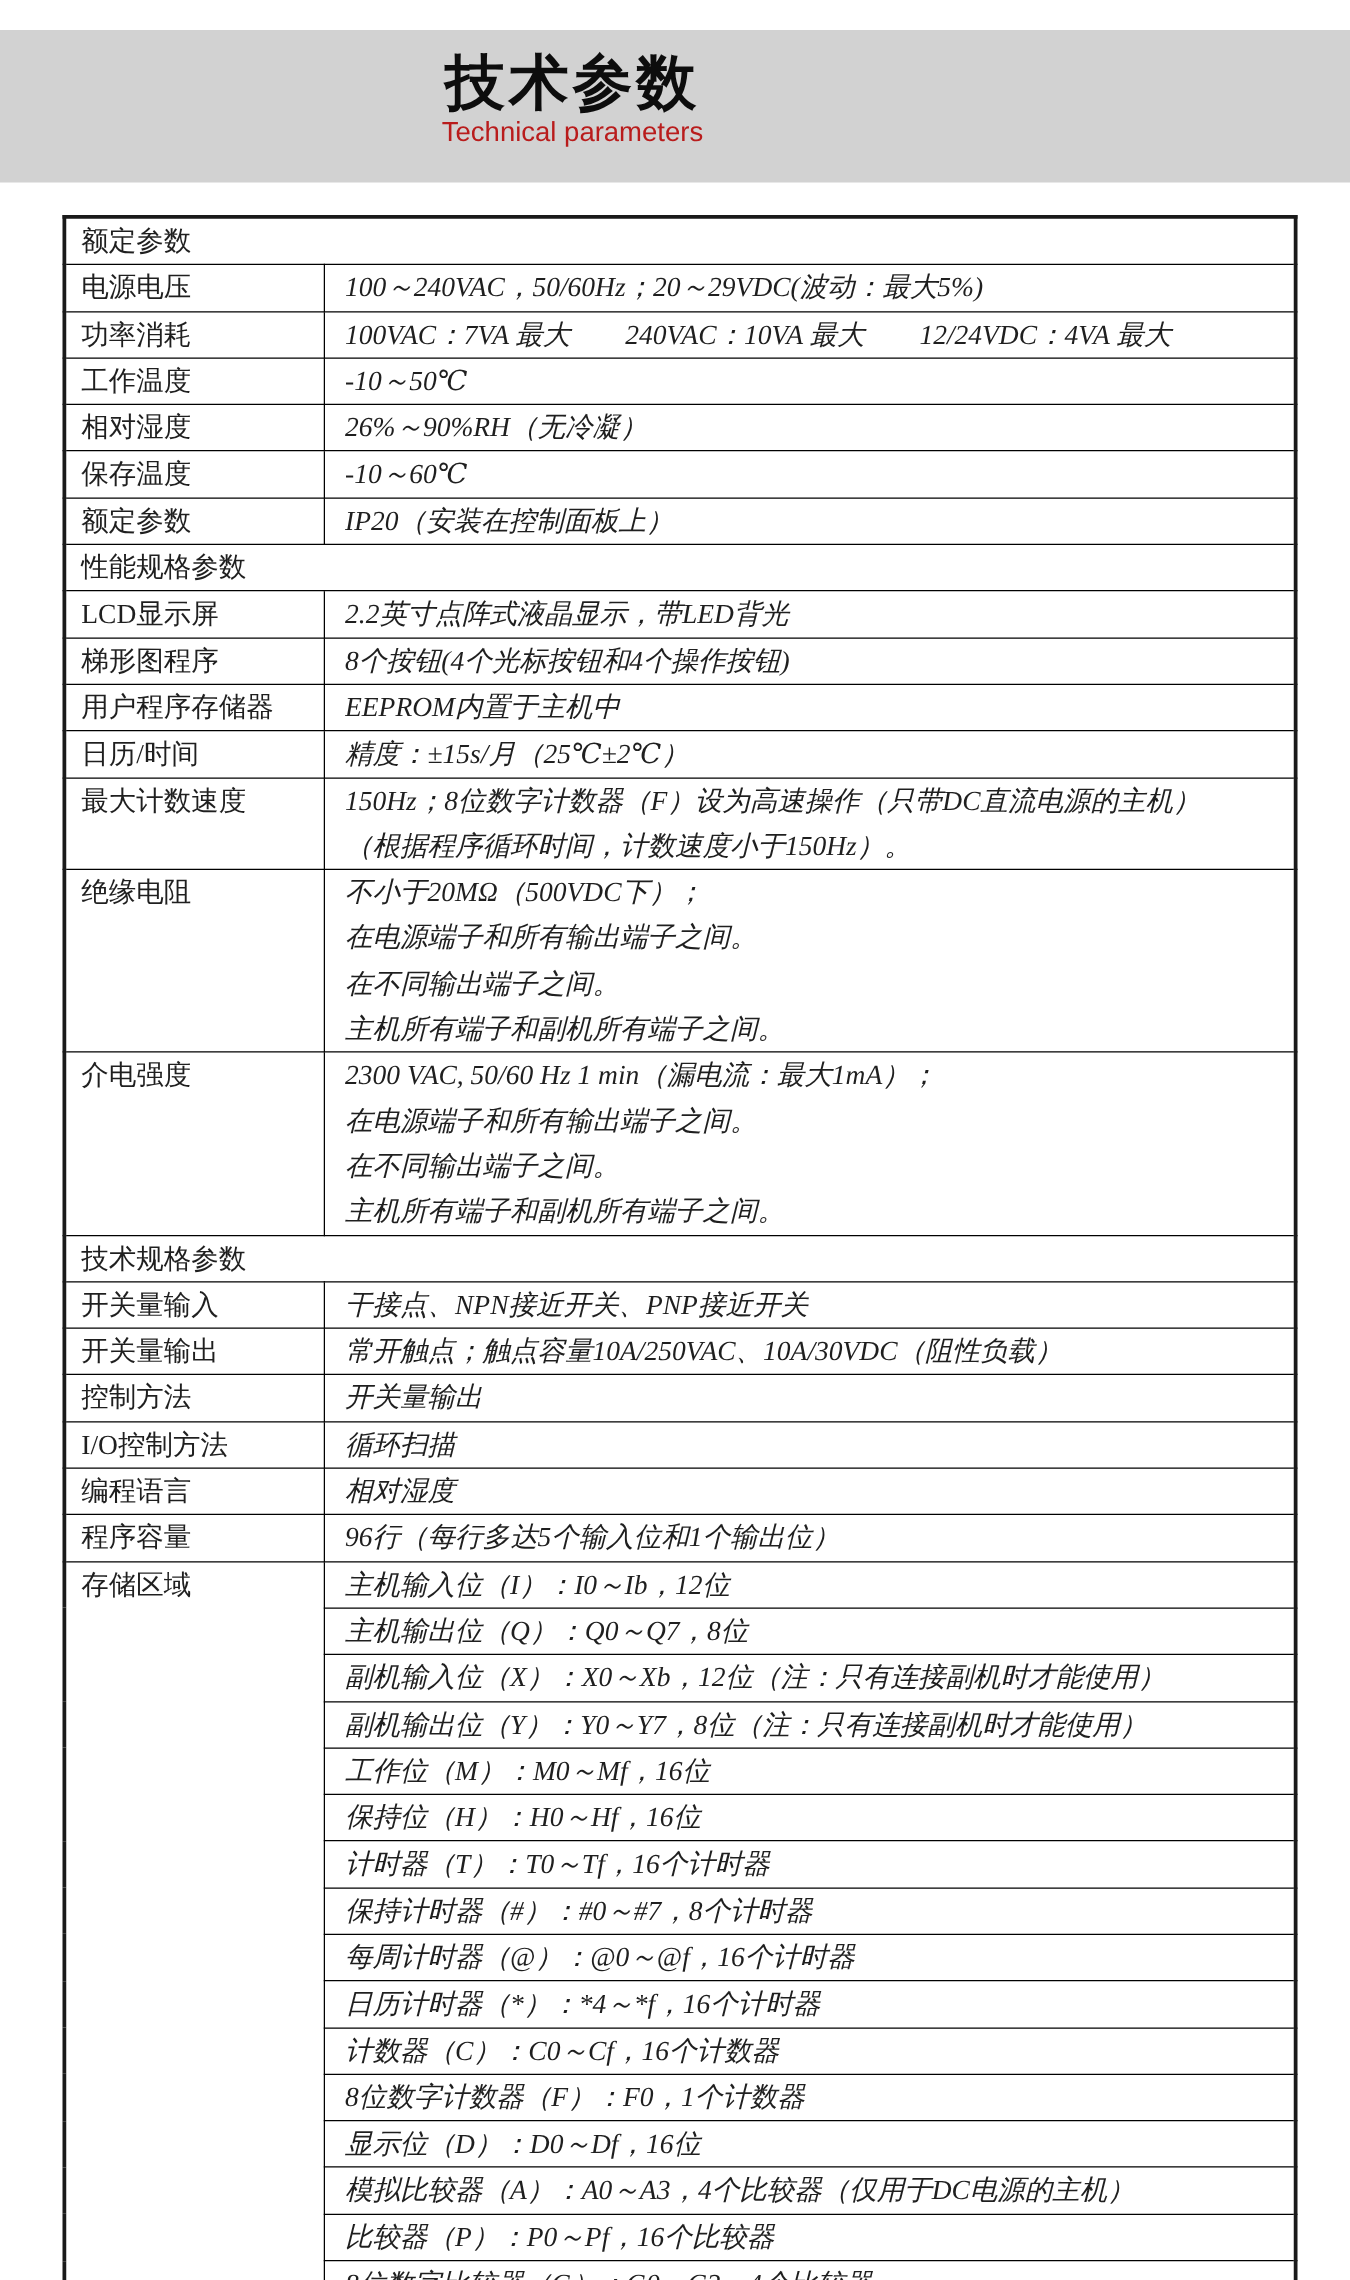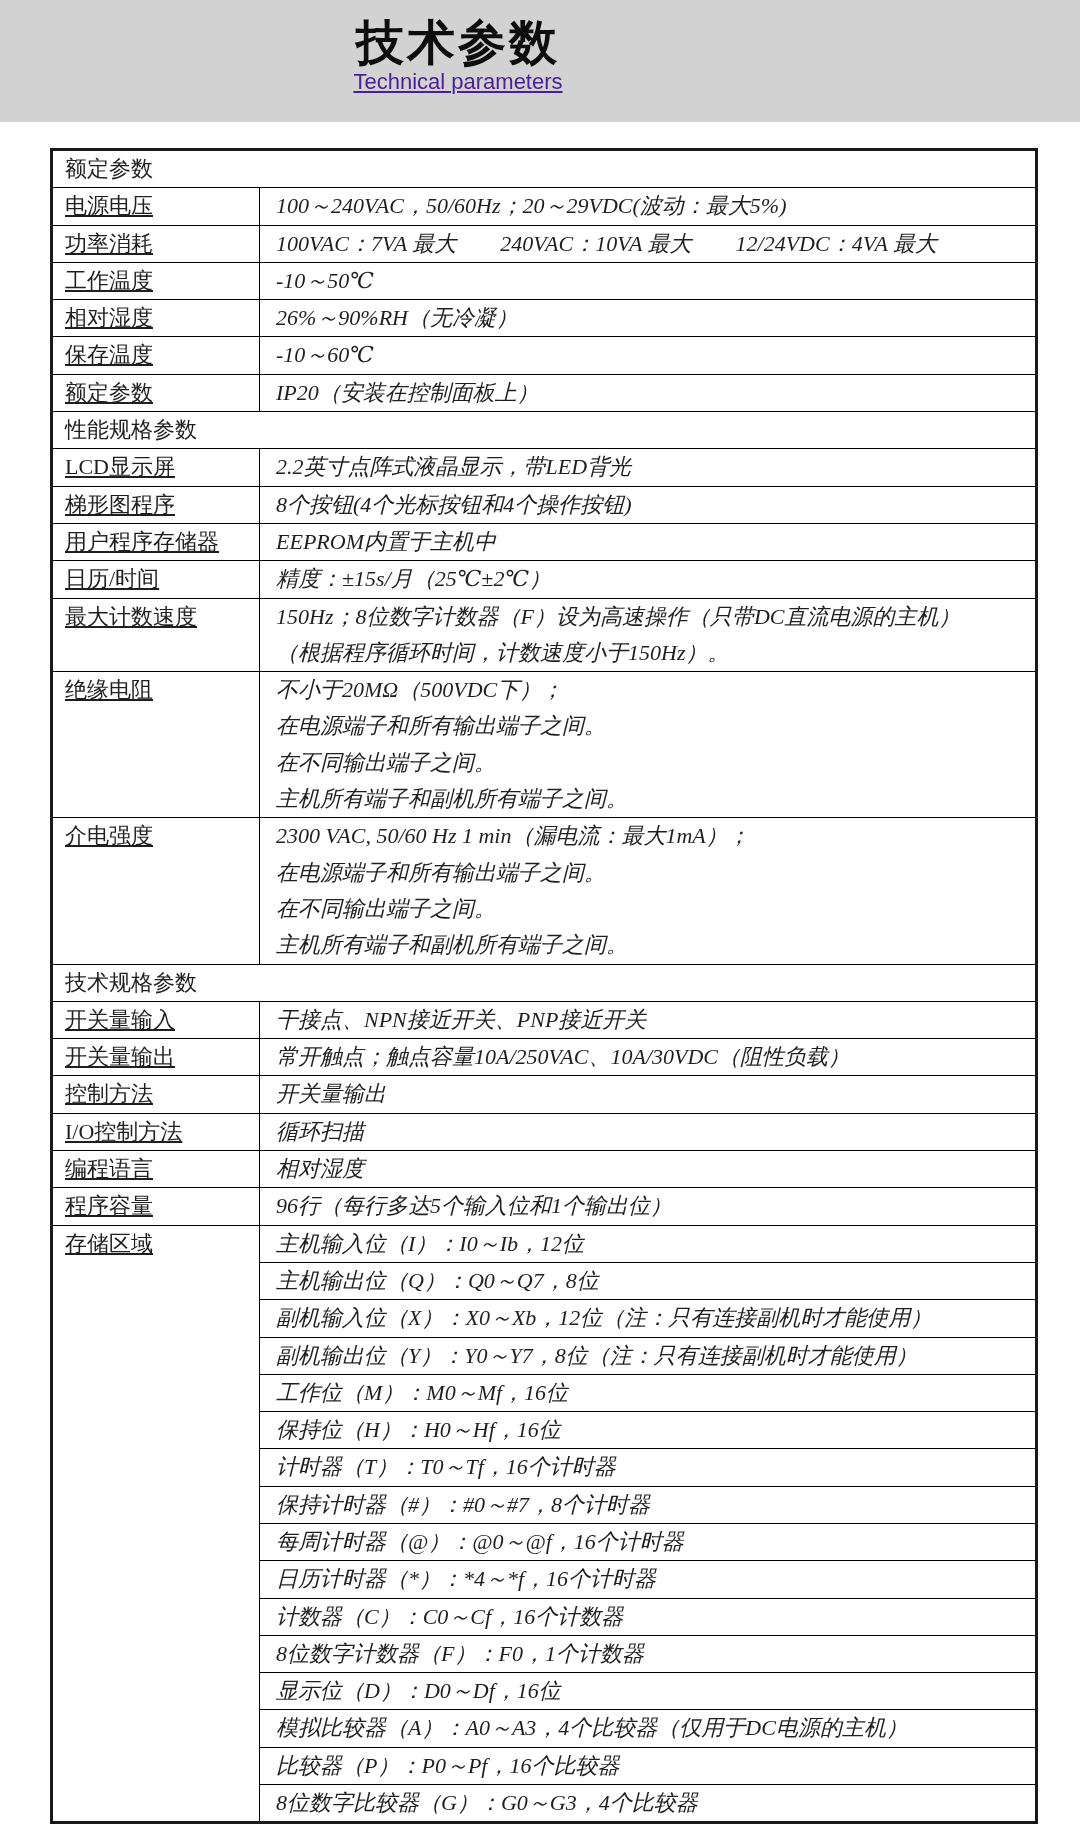--- a/index.html
+++ b/index.html
@@ -5,44 +5,43 @@
   * { margin: 0; padding: 0; box-sizing: border-box; }
   html, body { background: #ffffff; }
   body {
     width: 1080px;
     height: 1824px;
     font-family: "Liberation Serif", "DejaVu Serif", serif;
     color: #1f1f1f;
     position: relative;
     overflow: hidden;
   }
-  .page { width: 1080px; height: 1320px; background: #ffffff; }
+  .page { width: 1080px; height: 1320px; background: #ffffff; margin-top: 24px; }
 
   
   .header-band {
     width: 1080px;
     height: 122px;
     background: #d2d2d2;
     padding-top: 16px;
   }
   .title-wrap { width: 916px; text-align: center; }
   .page-title {
     font-family: "Liberation Sans", "DejaVu Sans", sans-serif;
     font-size: 48px;
     font-weight: bold;
     letter-spacing: 3px;
     color: #0d0d0d;
     line-height: 1.12;
   }
   .page-subtitle {
     font-family: "Liberation Sans", "DejaVu Sans", sans-serif;
     font-size: 22px;
-    color: #4c1d95;
+    color: #b91c1c;
     line-height: 1.1;
-    text-decoration: underline;
   }
 
   
   .content { padding: 26px 0 0 50px; }
   table.spec-table {
     border-collapse: collapse;
     width: 988px;
     table-layout: fixed;
   }
   table.spec-table { border: 3px solid #1a1a1a; }
@@ -56,21 +55,20 @@
   td.section-cell {
     padding-left: 12px;
     height: 36.3px;
     white-space: nowrap;
     overflow: hidden;
   }
   td.label-cell {
     padding: 0 6px 0 12px;
     white-space: nowrap;
     overflow: hidden;
-    text-decoration: underline;
   }
   td.value-cell { padding: 0 6px 0 16px; font-style: italic; }
   .line {
     height: 36.3px;
     line-height: 36.3px;
     white-space: nowrap;
     overflow: hidden;
   }
 </style>
 </head>

